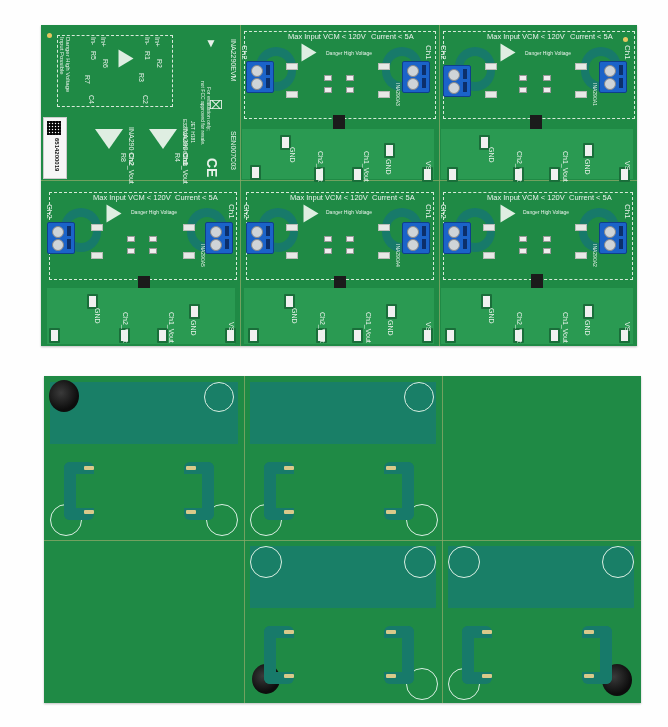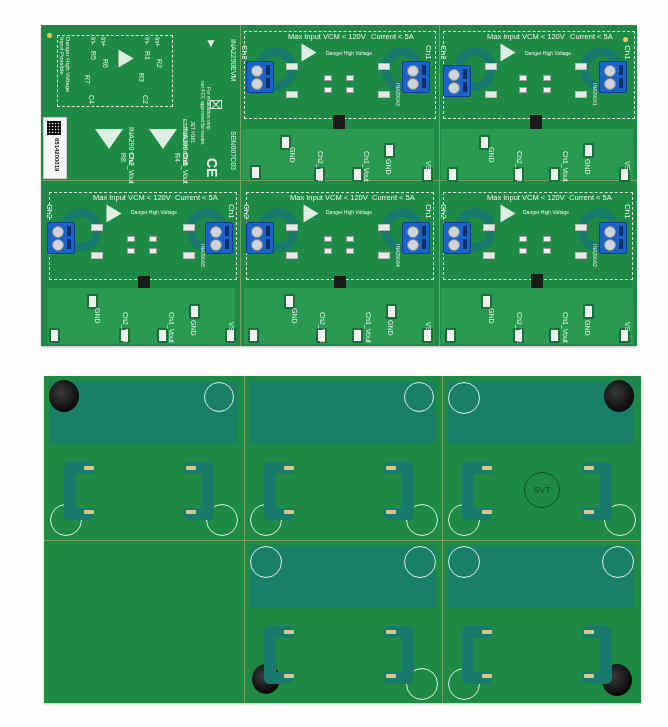--- a/index.html
+++ b/index.html
@@ -375,38 +375,20 @@
     <div class="c-arm" style="left:20px;top:132px;width:30px;height:12px;border-radius:0 0 6px 6px;"></div>
     <div class="gold" style="left:40px;top:90px;"></div>
     <div class="gold" style="left:40px;top:134px;"></div>
     <div class="c-arm" style="left:140px;top:86px;width:30px;height:12px;border-radius:6px 6px 0 0;"></div>
     <div class="c-arm" style="left:158px;top:86px;width:12px;height:58px;border-radius:0 6px 6px 0;"></div>
     <div class="c-arm" style="left:140px;top:132px;width:30px;height:12px;border-radius:0 0 6px 6px;"></div>
     <div class="gold" style="left:142px;top:90px;"></div>
     <div class="gold" style="left:142px;top:134px;"></div>
   </div>
 
-  <div class="cell" style="left:398px;top:0;width:199px;height:164px;">
-    <div class="rect-pour" style="left:6px;top:6px;width:186px;height:62px;"></div>
-    <div class="circle-outline" style="left:6px;top:6px;width:30px;height:30px;"></div>
-    <div class="circle-outline" style="left:6px;top:128px;width:30px;height:30px;"></div>
-    <div class="circle-outline" style="left:162px;top:128px;width:30px;height:30px;"></div>
-    <div class="foot" style="left:162px;top:4px;width:30px;height:32px;"></div>
-    <div class="svt" style="left:82px;top:96px;"><span>SVT</span></div>
-    <div class="c-arm" style="left:20px;top:86px;width:30px;height:12px;border-radius:6px 6px 0 0;"></div>
-    <div class="c-arm" style="left:20px;top:86px;width:12px;height:58px;border-radius:6px 0 0 6px;"></div>
-    <div class="c-arm" style="left:20px;top:132px;width:30px;height:12px;border-radius:0 0 6px 6px;"></div>
-    <div class="gold" style="left:40px;top:90px;"></div>
-    <div class="gold" style="left:40px;top:134px;"></div>
-    <div class="c-arm" style="left:140px;top:86px;width:30px;height:12px;border-radius:6px 6px 0 0;"></div>
-    <div class="c-arm" style="left:158px;top:86px;width:12px;height:58px;border-radius:0 6px 6px 0;"></div>
-    <div class="c-arm" style="left:140px;top:132px;width:30px;height:12px;border-radius:0 0 6px 6px;"></div>
-    <div class="gold" style="left:142px;top:90px;"></div>
-    <div class="gold" style="left:142px;top:134px;"></div>
-  </div>
 
   <div class="cell" style="left:0;top:164px;width:200px;height:163px;"></div>
 
   <div class="cell" style="left:200px;top:164px;width:198px;height:163px;">
     <div class="rect-pour" style="left:6px;top:6px;width:186px;height:62px;"></div>
     <div class="circle-outline" style="left:6px;top:6px;width:30px;height:30px;"></div>
     <div class="circle-outline" style="left:160px;top:6px;width:30px;height:30px;"></div>
     <div class="circle-outline" style="left:162px;top:128px;width:30px;height:30px;"></div>
     <div class="foot" style="left:8px;top:124px;width:28px;height:30px;"></div>
     <div class="c-arm" style="left:20px;top:86px;width:30px;height:12px;border-radius:6px 6px 0 0;"></div>

